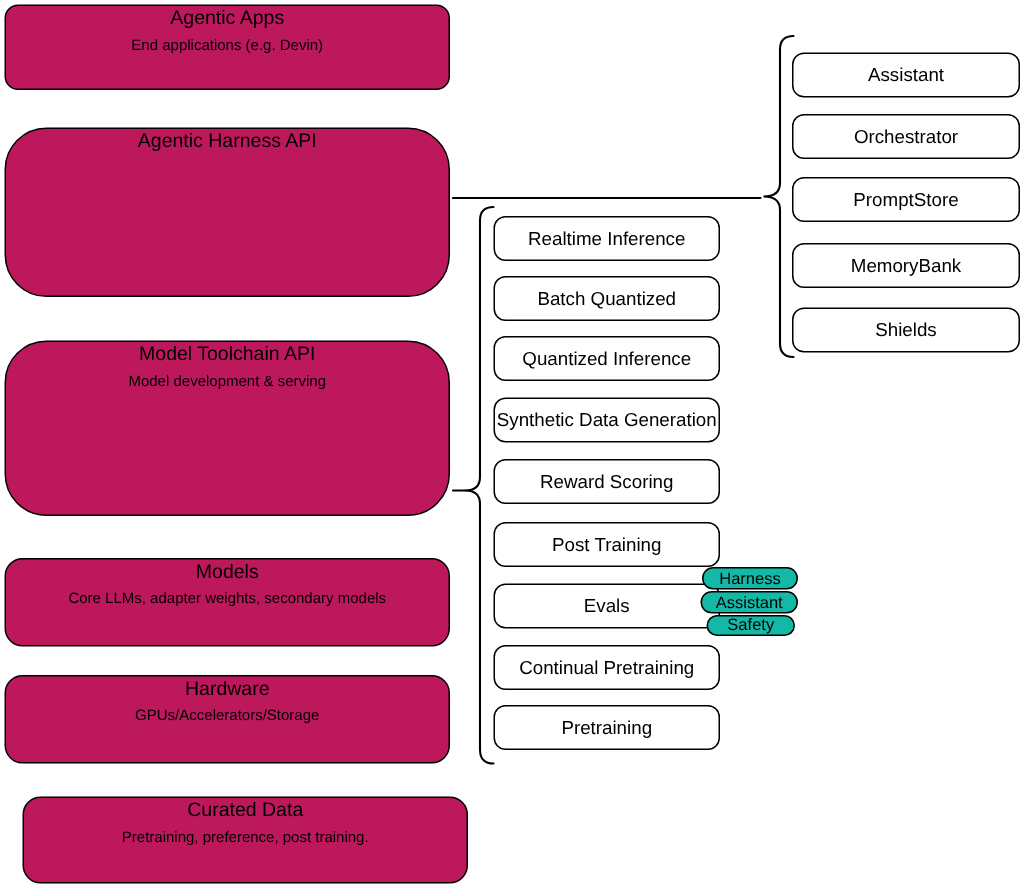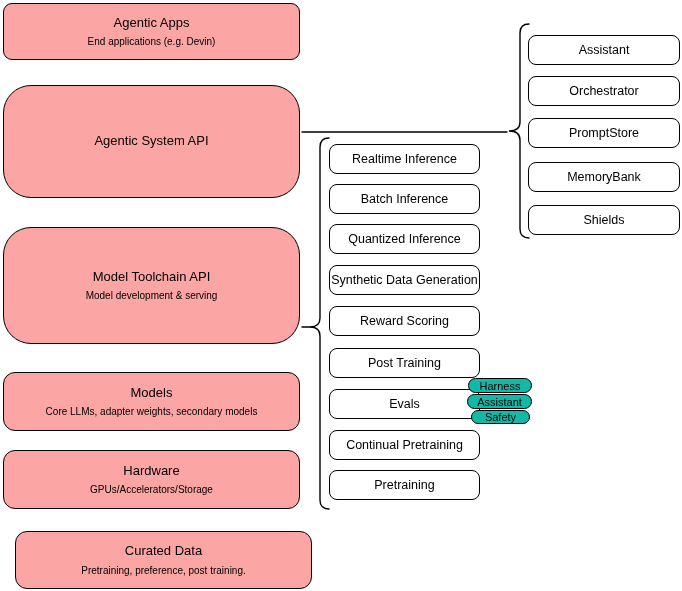--- a/index.html
+++ b/index.html
@@ -2,23 +2,23 @@
 <html><head>
 <meta charset="utf-8">
 <style>
   html,body { margin:0; padding:0; background:#ffffff; }
   .canvas {
     position:relative; width:682px; height:591px; background:#ffffff;
     font-family:"Liberation Sans", sans-serif; color:#000; overflow:hidden;
   }
   svg.overlay { position:absolute; left:0; top:0; width:682px; height:591px; pointer-events:none; }
   .node {
-    position:absolute; box-sizing:border-box; background:#fca5a5;
+    position:absolute; box-sizing:border-box; background:#be185d;
     border:1.4px solid #000000; display:flex; flex-direction:column;
-    align-items:center; justify-content:center; text-align:center;
+    align-items:center; justify-content:flex-start; text-align:center;
   }
   .node-title { font-size:13px; line-height:1.25; }
   .node-subtitle { font-size:10px; line-height:1.3; margin-top:4px; }
   .snode, .rnode {
     position:absolute; box-sizing:border-box; background:#ffffff;
     border:1.4px solid #000000; border-radius:8px;
     display:flex; align-items:center; justify-content:center;
     font-size:12.5px; text-align:right; z-index:2;
   }
   .snode { width:151px; height:30px; }
@@ -41,21 +41,21 @@
     <path d="M329 138 Q320 138 320 147 V318 Q320 327 310 327 Q320 327 320 336 V500 Q320 509 329 509"></path>
     <path d="M302 327 H310"></path>
   </svg>
 
   <div class="node" style="left:3px; top:3px; width:297px; height:57px; border-radius:9px">
     <div class="node-title">Agentic Apps</div>
     <div class="node-subtitle">End applications (e.g. Devin)</div>
   </div>
 
   <div class="node" style="left:3px; top:85px; width:297px; height:113px; border-radius:28px">
-    <div class="node-title">Agentic System API</div>
+    <div class="node-title">Agentic Harness API</div>
   </div>
 
   <div class="node" style="left:3px; top:227px; width:297px; height:117px; border-radius:28px">
     <div class="node-title">Model Toolchain API</div>
     <div class="node-subtitle">Model development &amp; serving</div>
   </div>
 
   <div class="node" style="left:3px; top:372px; width:297px; height:59px; border-radius:12px">
     <div class="node-title">Models</div>
     <div class="node-subtitle">Core LLMs, adapter weights, secondary models</div>
@@ -65,21 +65,21 @@
     <div class="node-title">Hardware</div>
     <div class="node-subtitle">GPUs/Accelerators/Storage</div>
   </div>
 
   <div class="node" style="left:15px; top:531px; width:297px; height:58px; border-radius:12px">
     <div class="node-title">Curated Data</div>
     <div class="node-subtitle">Pretraining, preference, post training.</div>
   </div>
 
   <div class="snode" style="left:329px; top:144px">Realtime Inference</div>
-  <div class="snode" style="left:329px; top:184px">Batch Inference</div>
+  <div class="snode" style="left:329px; top:184px">Batch Quantized</div>
   <div class="snode" style="left:329px; top:224px">Quantized Inference</div>
   <div class="snode" style="left:329px; top:306px">Reward Scoring</div>
   <div class="snode" style="left:329px; top:265px">Synthetic Data Generation</div>
   <div class="snode" style="left:329px; top:348px">Post Training</div>
   <div class="snode" style="left:329px; top:389px">Evals</div>
   <div class="snode" style="left:329px; top:430px">Continual Pretraining</div>
   <div class="snode" style="left:329px; top:470px">Pretraining</div>
 
   <div class="tag" style="left:468px; top:378px; width:64px; height:15px">Harness</div>
   <div class="tag" style="left:467px; top:394px; width:65px; height:15px">Assistant</div>

